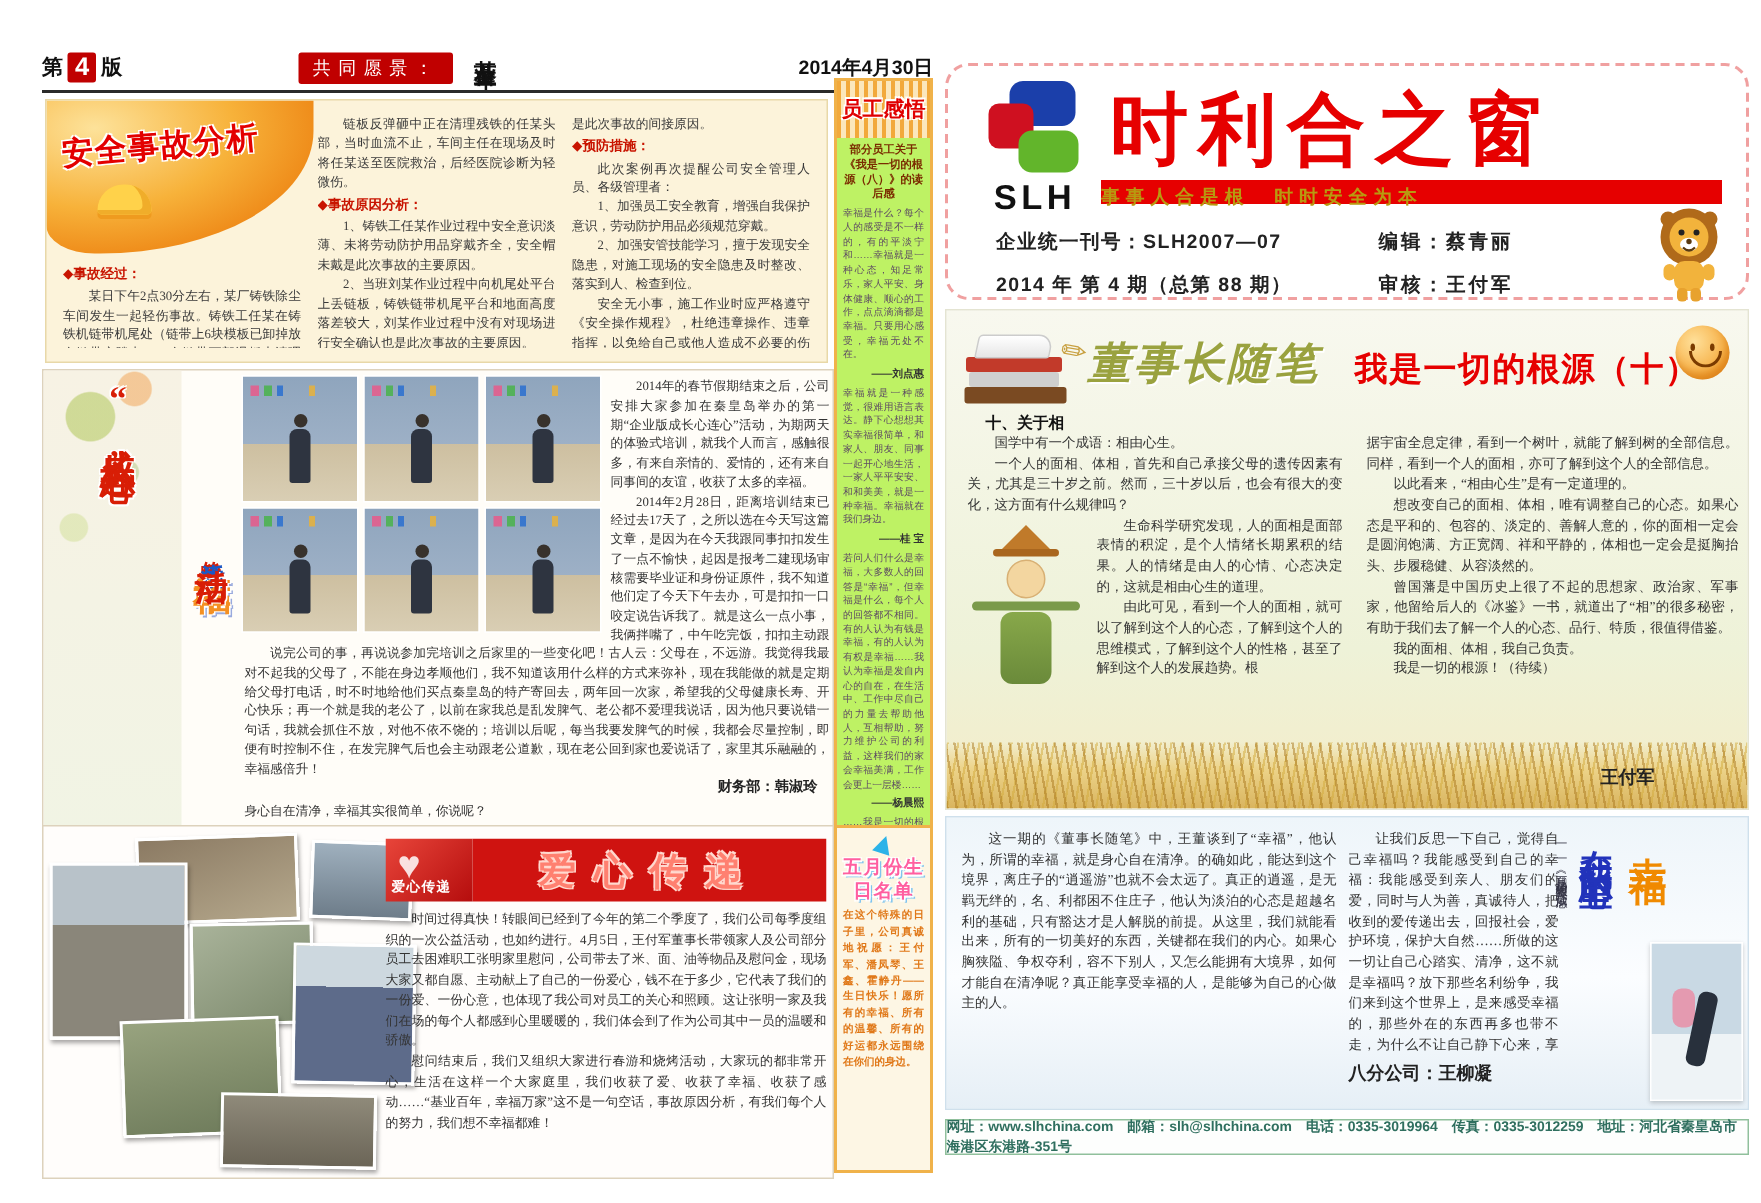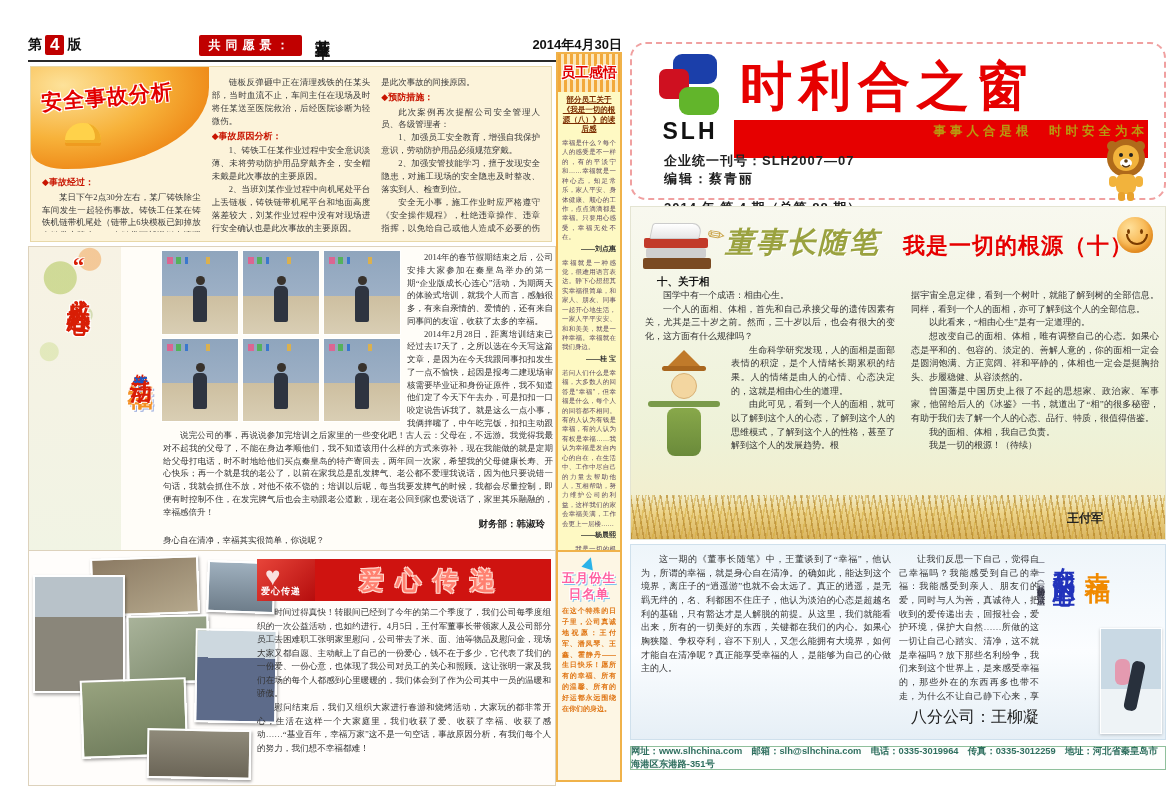--- a/index.html
+++ b/index.html
@@ -7,21 +7,21 @@
     font-family:"Liberation Sans","DejaVu Sans",sans-serif; }
   .serif { font-family:"Liberation Serif","DejaVu Serif",serif; }
   .ind { text-indent:2em; }
   .just { text-align:justify; }
 
   
   #lp-header { position:absolute; left:28px; top:32px; width:594px; height:26px; display:flex; align-items:center; }
   .pageno { font-size:14px; font-weight:bold; color:#111; display:flex; align-items:center; }
   .pageno .numbox { background:#c00000; color:#fff; font-size:17px; font-weight:900; padding:0 5px; margin:0 3px; border-radius:2px; }
   .vision { margin-left:118px; display:flex; align-items:center; }
-  .vision .vlabel { background:#c00000; color:#fff; font-weight:bold; font-size:12px; padding:2px 9px; letter-spacing:5px; border-radius:2px; }
+  .vision .vlabel { background:#c00000; color:#fff; font-weight:normal; font-size:12px; padding:2px 9px; letter-spacing:5px; border-radius:2px; }
   .vision .vtext { font-size:15px; font-weight:900; margin-left:10px; letter-spacing:2px; color:#111; }
   .hdate { margin-left:auto; font-weight:700; font-size:13px; color:#111; }
   #lp-rule { position:absolute; left:28px; top:60px; width:594px; height:2px; background:#2a2a2a; }
 
   
   #safety { position:absolute; left:30px; top:66px; width:522px; height:176px; background:#fcf3da; border:1px solid #e8d8a8; overflow:hidden; }
   #safety-art { position:absolute; left:0; top:0; width:178px; height:102px;
     background:radial-gradient(ellipse at 18% 18%, #fde29a 0%, #f7b23a 45%, #ef8c1a 72%, #e9791a 100%);
     border-radius:0 0 80% 18%; }
   #safety-title { position:absolute; left:10px; top:16px; font-size:21px; font-weight:900; color:#e30000;
@@ -29,26 +29,26 @@
     text-shadow:1px 1px 0 #fff,-1px -1px 0 #fff,1px -1px 0 #fff,-1px 1px 0 #fff; }
   #safety-helmet { position:absolute; left:34px; top:56px; width:36px; height:20px; background:#ffd24a;
     border-radius:18px 18px 3px 3px; box-shadow:0 3px 0 #ef9b1f, inset -6px -3px 0 #f0ad2a; }
   #safety-cols { position:absolute; inset:0; display:flex; gap:11px; padding:9px 11px; }
   .scol { flex:1; font-size:8.5px; line-height:1.52; color:#3a3a3a; text-align:justify; overflow:hidden;
     font-family:"Liberation Serif","DejaVu Serif",serif; }
   .scol1 { padding-top:98px; }
   .shead { color:#c81400; font-weight:bold; font-size:9px; margin:2px 0 1px; }
 
   
-  #refl { position:absolute; left:556px; top:52px; width:66px; height:500px; border:2px solid #f0b24a; background:#fef9c3; overflow:hidden; }
+  #refl { position:absolute; left:556px; top:52px; width:66px; height:500px; border:2px solid #f0b24a; background:#bef264; overflow:hidden; }
   .refl-head { height:38px; background:repeating-linear-gradient(90deg,#f2a93b 0 3px,#fbe7bc 3px 6px);
     display:flex; align-items:center; justify-content:center; }
   .refl-title { font-size:14px; font-weight:900; color:#e00000; letter-spacing:0;
     text-shadow:1px 1px 0 #fff,-1px -1px 0 #fff,1px -1px 0 #fff,-1px 1px 0 #fff; white-space:nowrap; }
-  .refl-sub { font-size:7.5px; font-weight:bold; color:#7a2c00; text-align:center; line-height:1.3; padding:3px 2px;text-decoration:underline; }
+  .refl-sub { font-size:7.5px; font-weight:bold; color:#7a2c00; text-align:center; line-height:1.3; padding:3px 2px; }
   .refl-body { padding:1px 4px; }
   .refl-txt { font-size:6.5px; color:#5d4a63; line-height:1.45; text-align:justify; }
   .refl-by { text-align:right; font-weight:bold; color:#333; font-size:7px; margin:2px 0 4px; }
 
   
   #bday { position:absolute; left:556px; top:552px; width:66px; height:230px; border:2px solid #f0b24a; border-top:none;
     background:#fdf6e4; padding:5px 4px; overflow:hidden; }
   .party-hat { width:0; height:0; border-left:6px solid transparent; border-right:6px solid transparent;
     border-bottom:12px solid #2bb3e8; margin:0 auto 2px; transform:rotate(18deg); }
   .bday-title { font-size:12.5px; font-weight:900; text-align:center; color:#ff5fa0; line-height:1.25; letter-spacing:1px;
@@ -106,24 +106,24 @@
   #masthead { position:absolute; left:630px; top:42px; width:536px; height:158px; border:2px dashed #f0a0a0;
     border-radius:16px; background:#fff; overflow:visible; }
   #slh-logo { position:absolute; left:16px; top:10px; width:84px; }
   .slh-sq { position:relative; width:62px; height:62px; margin:0 auto; }
   .sq1 { position:absolute; left:14px; top:0; width:44px; height:30px; background:#1b3faa; border-radius:9px; }
   .sq2 { position:absolute; left:0; top:15px; width:30px; height:30px; background:#cf1020; border-radius:7px; }
   .sq3 { position:absolute; left:20px; top:33px; width:40px; height:28px; background:#62b52b; border-radius:9px; }
   .slh-text { text-align:center; font-size:23px; font-weight:900; letter-spacing:3px; color:#111; margin-top:2px; }
   #mh-title { position:absolute; left:108px; top:8px; font-size:52px; font-weight:900; color:#e60000; letter-spacing:7px;
     font-family:"Liberation Serif","DejaVu Serif",serif; white-space:nowrap; }
-  #mh-banner { position:absolute; left:102px; top:76px; width:414px; height:38px; background:#e60000;
-    color:#b89a10; font-weight:900; font-size:12.5px; line-height:23px; text-align:right; letter-spacing:4px; }
+  #mh-banner { position:absolute; left:102px; top:76px; width:414px; height:16px; background:#e60000;
+    color:#b89a10; font-weight:900; font-size:12.5px; line-height:23px; text-align:left; letter-spacing:4px; }
   #mh-info { position:absolute; left:32px; top:108px; width:400px; font-size:13px; font-weight:bold; color:#222; }
-  .mi-row { display:flex; margin-bottom:11px;flex-direction:column; }
+  .mi-row { display:flex; margin-bottom:11px; }
   .mi-l { width:255px; letter-spacing:1px; }
   .mi-r { letter-spacing:2px; }
   #lion { position:absolute; right:10px; top:92px; z-index:5; }
 
   
   #essay { position:absolute; left:630px; top:206px; width:536px; height:334px; overflow:hidden;
     background:linear-gradient(180deg,#f8f8ef 0%,#eef2d8 68%,#f4ecc8 100%); border:1px solid #e4e4d2; }
   #books { position:absolute; left:12px; top:10px; width:74px; height:52px; }
   .bk { position:absolute; border-radius:2px; }
   .bk1 { bottom:0; left:0; width:68px; height:11px; background:#7a4a22; }
@@ -160,21 +160,21 @@
       repeating-linear-gradient(100deg, rgba(210,170,60,.5) 0 1.5px, transparent 1.5px 7px),
       linear-gradient(180deg, rgba(246,236,198,0), #ecd389 40%, #d9b45e); }
 
   
   #happy { position:absolute; left:630px; top:544px; width:536px; height:196px; overflow:hidden;
     background:linear-gradient(180deg,#eef5fa,#fbfdff 55%,#e6eff6); border:1px solid #cfe0ec; }
   .hp-col { position:absolute; font-size:9px; line-height:1.52; color:#333; text-align:justify; overflow:hidden;
     font-family:"Liberation Serif","DejaVu Serif",serif; }
   #hp-col1 { left:10px; top:8px; width:250px; height:180px; }
   #hp-col2 { left:268px; top:8px; width:140px; height:150px; }
-  #hp-byline { position:absolute; left:268px; top:162px; width:140px; text-align:right; font-size:16px; font-weight:400; color:#222; }
+  #hp-byline { position:absolute; left:268px; top:162px; width:140px; text-align:left; font-size:12px; font-weight:700; color:#222; }
   #hp-sub { position:absolute; right:120px; top:12px; height:164px; font-size:8px; color:#334; letter-spacing:1px; }
   #hp-main { position:absolute; right:86px; top:4px; height:184px; font-size:22px; font-weight:900; color:#2233bb;
     letter-spacing:4px; font-family:"Liberation Serif",serif; }
   #hp-acc { position:absolute; right:50px; top:6px; height:90px; font-size:25px; font-weight:900; color:#f08a00; letter-spacing:6px; }
   #hp-photo { position:absolute; right:3px; bottom:5px; width:62px; height:106px; border:1px solid #fff;
     background:linear-gradient(180deg,#c9d9e4 0 58%, #eef3f6 58% 100%); box-shadow:0 1px 3px rgba(0,0,0,.2); }
   #hp-photo::before { content:''; position:absolute; left:14px; top:30px; width:15px; height:26px; border-radius:6px; background:#e49ab0; }
   #hp-photo::after { content:''; position:absolute; left:27px; top:32px; width:13px; height:50px; border-radius:5px;
     background:#28303c; transform:rotate(12deg); }
 

